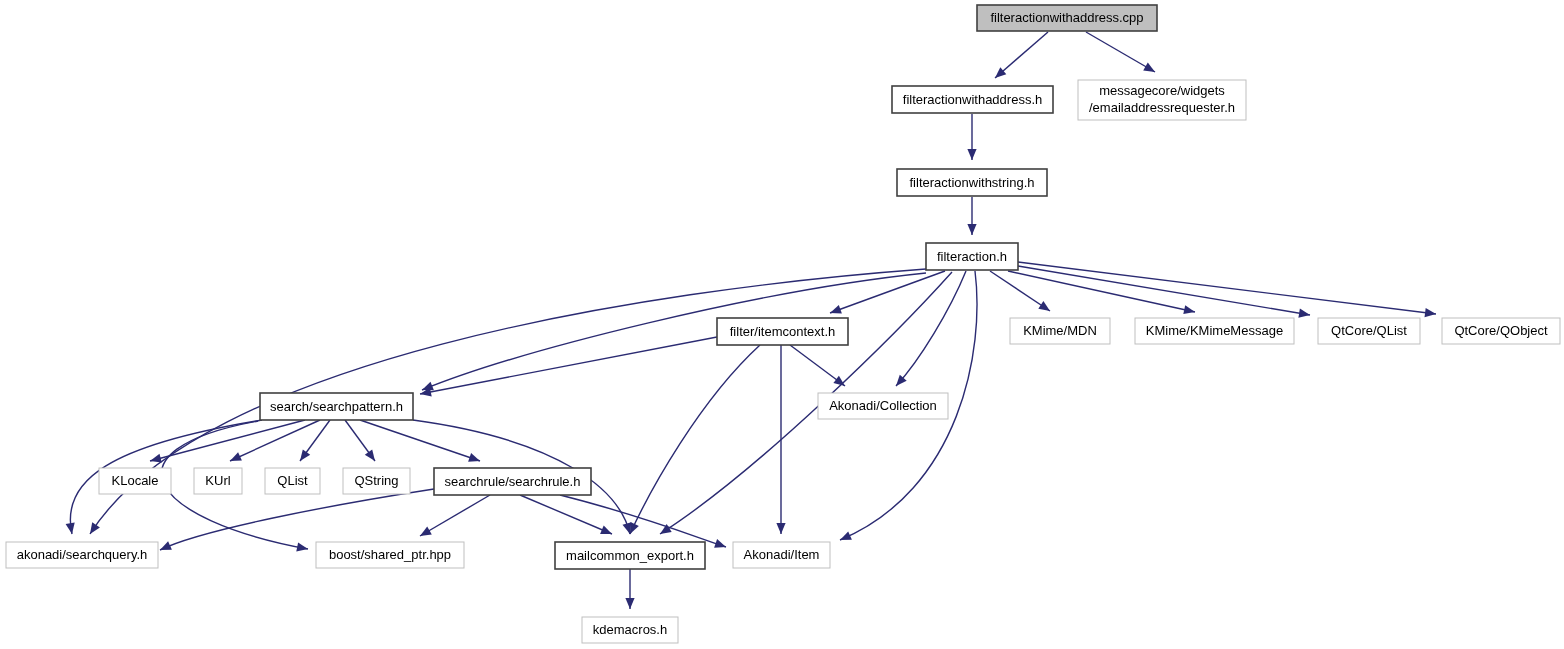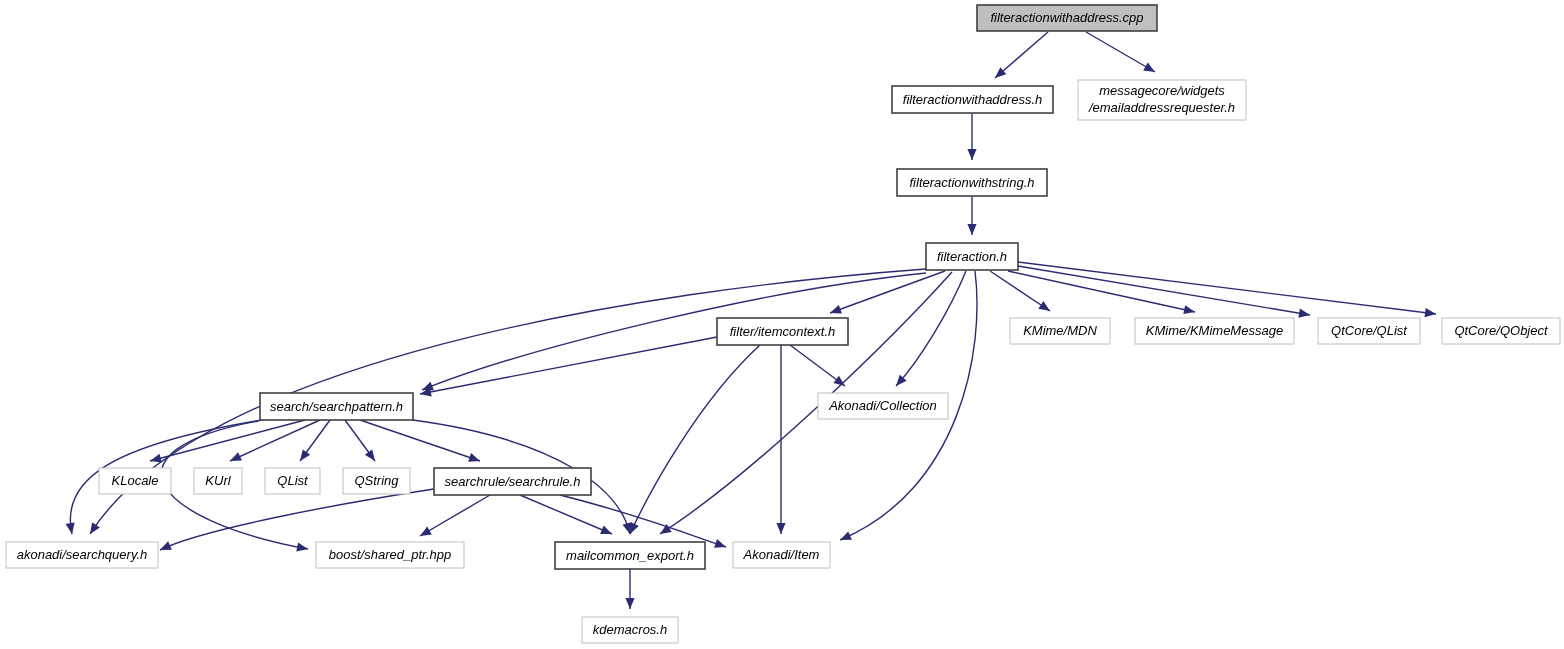--- a/index.html
+++ b/index.html
@@ -10,21 +10,20 @@
   body {
     width: 1564px;
     height: 649px;
     font-family: "Liberation Sans", sans-serif;
     overflow: hidden;
   }
   #graph-root {
     position: relative;
     width: 1403px;
     height: 649px;
-    font-style: italic;
   }
   svg#dep-graph {
     display: block;
     width: 1564px;
     height: 649px;
   }
   .node-box {
     fill: #ffffff;
     stroke: #bfbfbf;
     stroke-width: 1;

